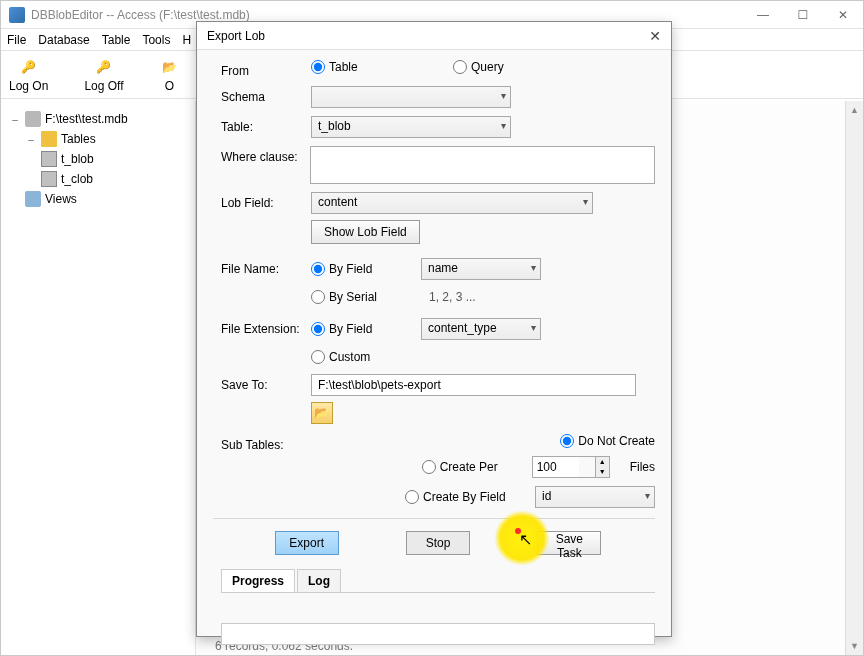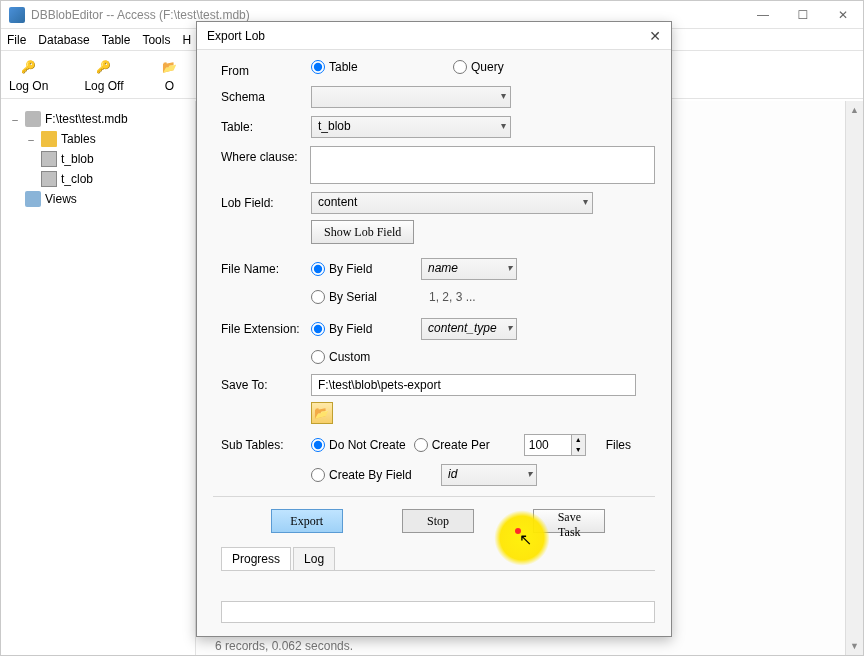--- a/index.html
+++ b/index.html
@@ -42,46 +42,46 @@
 .dialog-title .close { margin-left: auto; font-size: 14px; color: #444; cursor: pointer; }
 .dialog-body { padding: 10px 16px 8px 24px; }
 
 .row { display: flex; align-items: flex-start; margin-bottom: 8px; }
 .row .lbl { width: 90px; padding-top: 4px; color: #000; }
 .row .ctrl { flex: 1; display: flex; flex-wrap: wrap; align-items: center; gap: 6px; }
 .radio-wrap { display: flex; align-items: center; gap: 4px; min-width: 90px; }
 
 .combo { height: 22px; border: 1px solid #a9a9a9; background: linear-gradient(#f6f6f6,#ececec); padding: 2px 20px 2px 6px; position: relative; color: #000; }
 .combo::after { content: "▾"; position: absolute; right: 4px; top: 3px; color: #555; font-size: 10px; }
-.combo.w200 { width: 200px; } .combo.w245 { width: 282px; } .combo.w120 { width: 96px; font-style: italic; }
+.combo.w200 { width: 200px; } .combo.w245 { width: 282px; } .combo.w120 { width: 120px; }
 
 input[type=text].field { height: 22px; border: 1px solid #a9a9a9; background: #fff; padding: 2px 6px; color: #000; }
 input.w120 { width: 120px; } input.w330 { width: 325px; }
 textarea.where { width: 345px; height: 38px; border: 1px solid #a9a9a9; background: #fff; resize: none; padding: 3px; }
 
-.btn { height: 24px; border: 1px solid #999; background: linear-gradient(#fdfdfd,#e9e9e9); padding: 0 12px; color: #000; cursor: pointer; font-family: Liberation Serif, serif; }
+.btn { height: 24px; border: 1px solid #999; background: linear-gradient(#fdfdfd,#e9e9e9); padding: 0 12px; color: #000; cursor: pointer; }
 .btn.gray { background: #eaeaea; }
 .btn.primary { background: linear-gradient(#bfe4ff,#9ed1f7); border-color: #5a9bd4; }
-.btn.w80 { width: 72px; }
+.btn.w80 { width: 64px; }
 
 .browse-btn { width: 22px; height: 22px; border: 1px solid #c0a030; background: linear-gradient(#ffe9a8,#f7cf6a); display: inline-flex; align-items: center; justify-content: center; }
 
-.spin { display: inline-flex; border: 1px solid #a9a9a9; height: 22px; }
+.spin { display: inline-flex; border: 1px solid #a9a9a9; height: 22px; gap: 16px; }
 .spin input { width: 46px; border: none; padding: 2px 4px; }
 .spin .steppers { display: flex; flex-direction: column; }
 .spin .steppers span { width: 14px; height: 10px; font-size: 7px; text-align: center; line-height: 10px; background: #eee; border-left: 1px solid #a9a9a9; }
 
 .serial-hint { color: #555; margin-left: 8px; }
 
 .sep { border: none; border-top: 1px solid #d8d8d8; margin: 10px 0 12px -8px; }
 
 .button-row { display: flex; justify-content: space-around; padding: 0 20px; margin-top: 4px; }
 
 .tabs { display: flex; margin-top: 14px; border-bottom: 1px solid #ccc; }
-.tab { padding: 4px 10px; border: 1px solid #ccc; border-bottom: none; background: #f3f3f3; margin-right: 2px; }
+.tab { padding: 4px 10px; border: 1px solid #ccc; border-bottom: none; background: #f3f3f3; margin-right: 2px; font-weight: bold; }
 .tab.active { background: #fff; }
 
 .progress-area { margin-top: 30px; height: 22px; border: 1px solid #c9c9c9; background: #fff; }
 
 
 .highlight { position: absolute; left: 297px; top: 488px; width: 56px; height: 56px; background: radial-gradient(circle, rgba(255,240,0,0.95) 0%, rgba(255,230,0,0.95) 55%, rgba(255,230,0,0) 70%); border-radius: 50%; pointer-events: none; z-index: 5; }
 .cursor { position: absolute; left: 322px; top: 508px; z-index: 7; font-size: 16px; color: #000; pointer-events: none; }
 .cursor .dot { position: absolute; left: -4px; top: -2px; width: 6px; height: 6px; background: #ff2a2a; border-radius: 50%; }
 
 input[type=radio] { width: 14px; height: 14px; }
@@ -272,21 +272,21 @@
         <div class="ctrl">
           <input type="text" class="field w330" value="F:\test\blob\pets-export" style="">
           <span class="browse-btn">
             <span>📂</span>
           </span>
         </div>
       </div>
 
       <div class="row" style="margin-top:10px">
         <div class="lbl">Sub Tables:</div>
-        <div class="ctrl" style="flex-direction:row; align-items:center; gap:8px;">
+        <div class="ctrl" style="flex-direction:column; align-items:flex-end; gap:8px;">
           <label class="radio-wrap">
             <input type="radio" name="sf" checked="" style="">
             <span>Do Not Create</span>
           </label>
           <div style="display:flex; align-items:center; gap:20px;">
             <label class="radio-wrap">
               <input type="radio" name="sf" style="">
               <span>Create Per</span>
             </label>
             <span class="spin">

